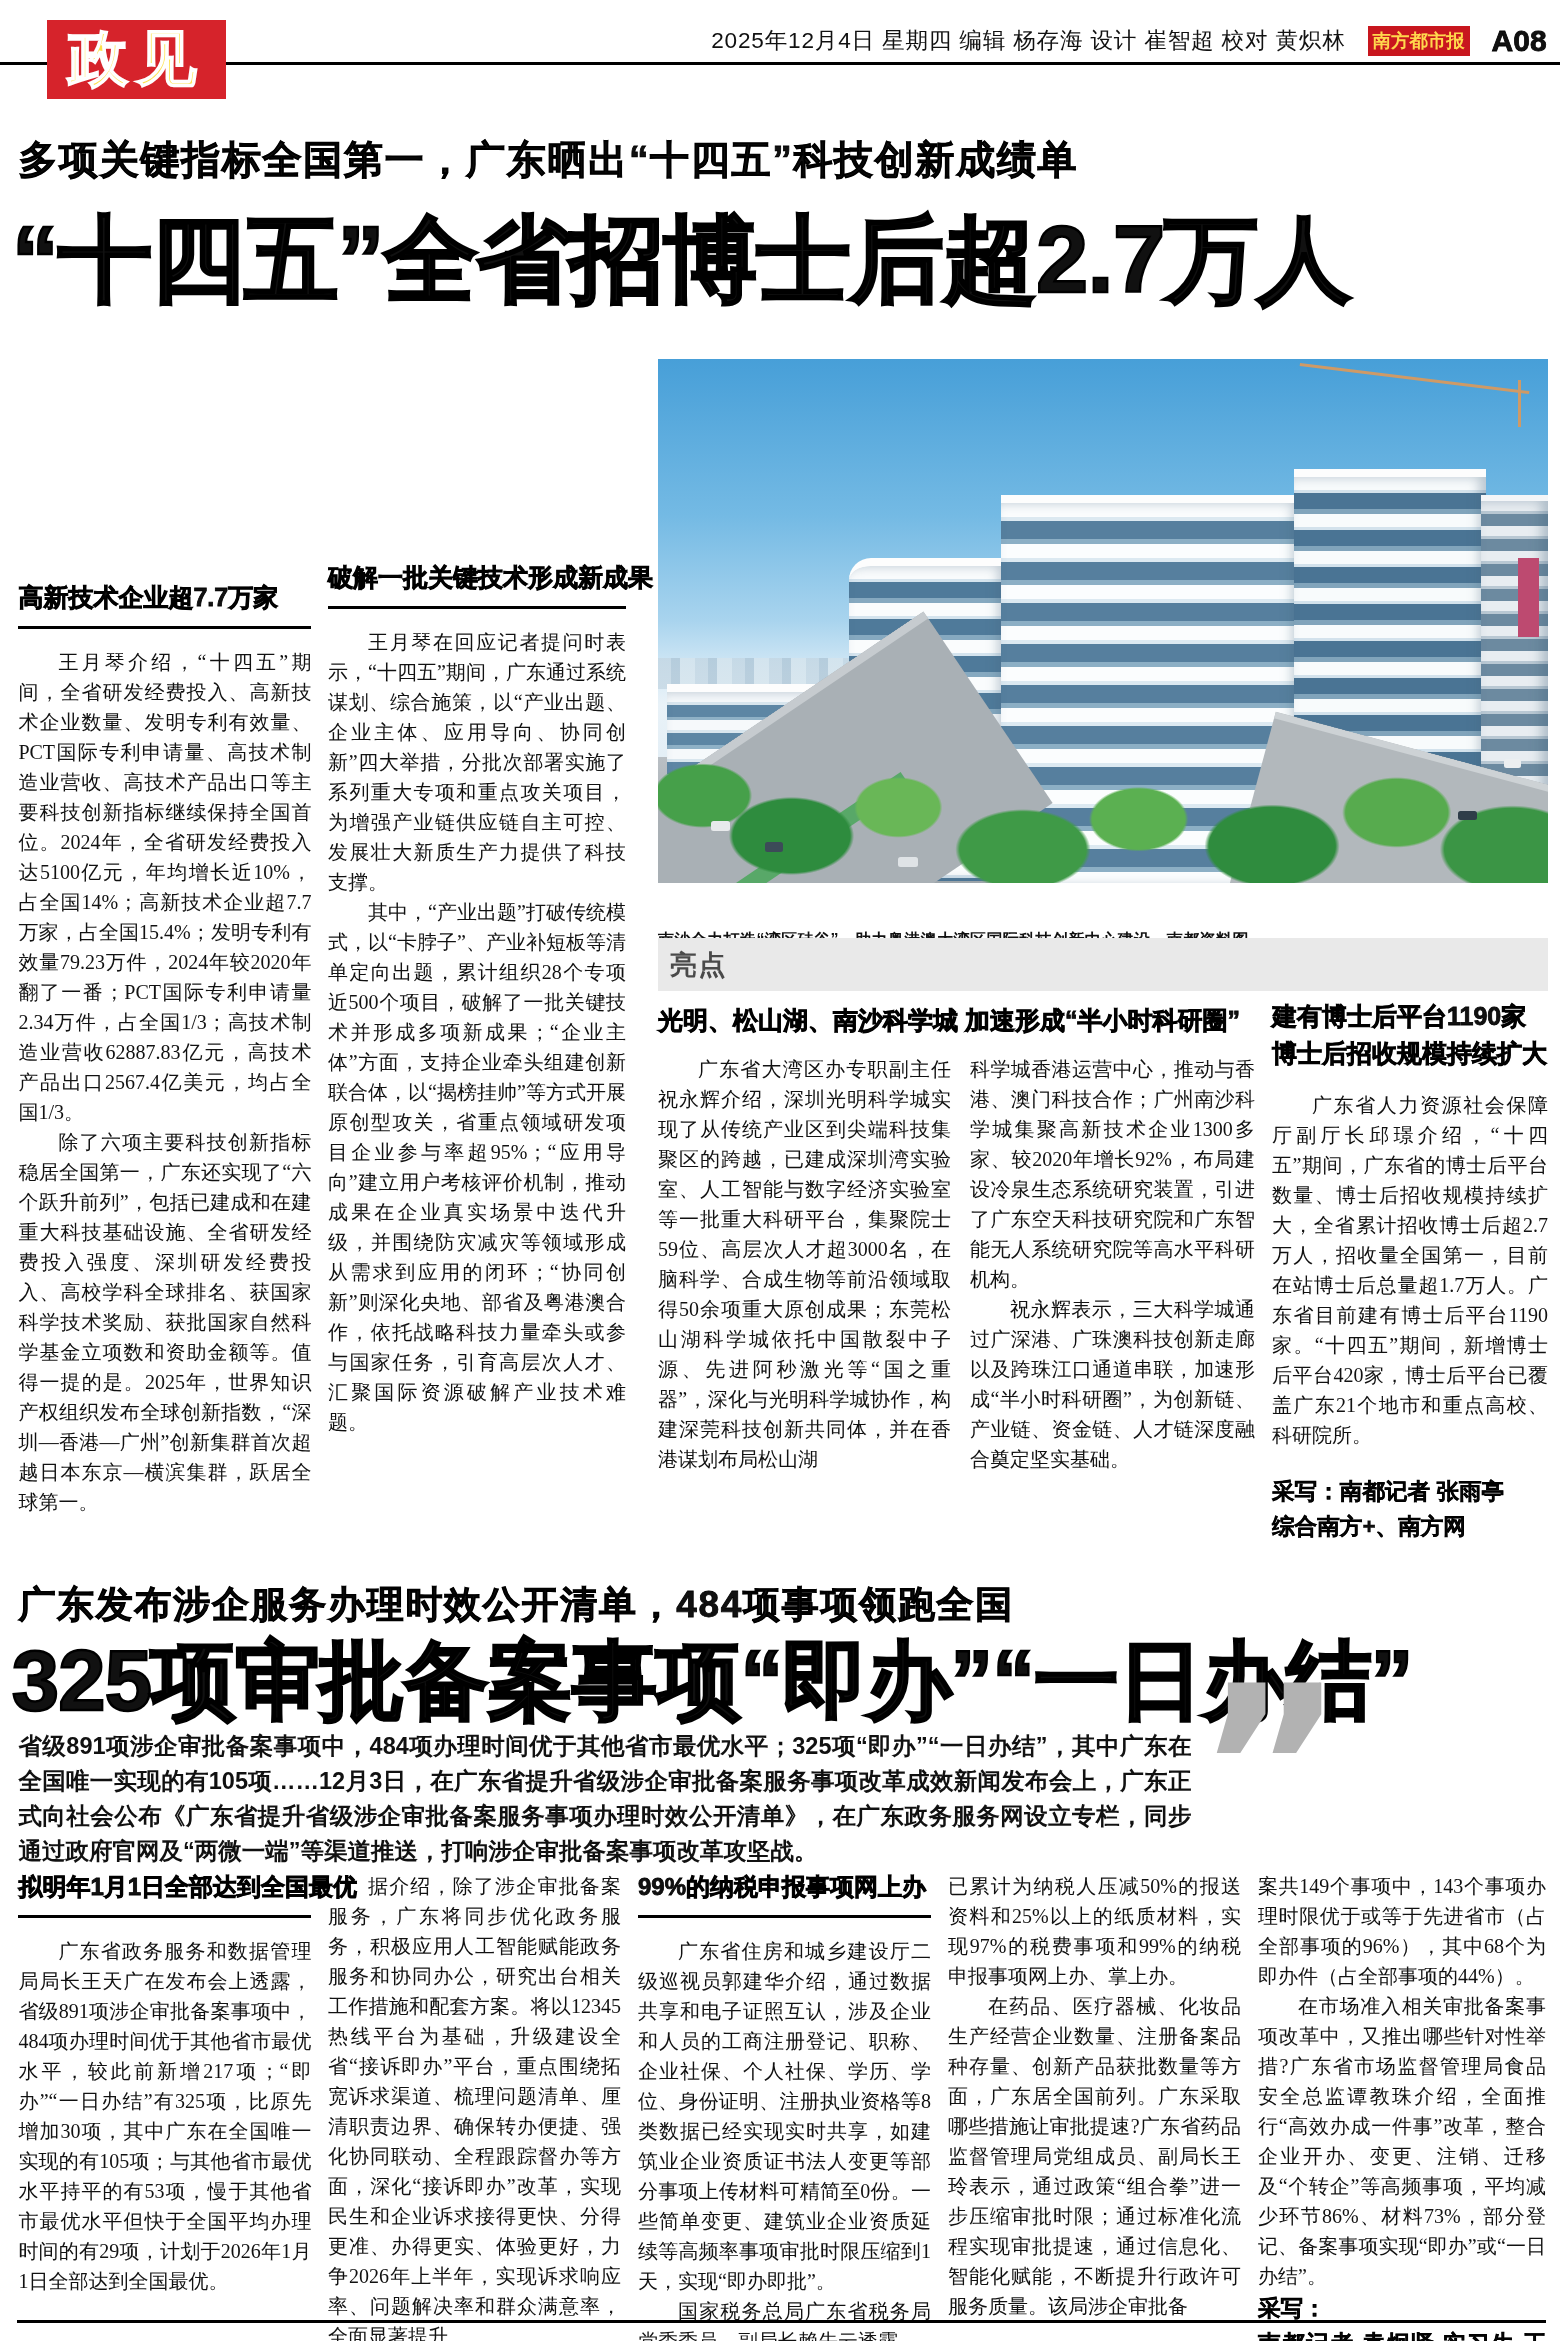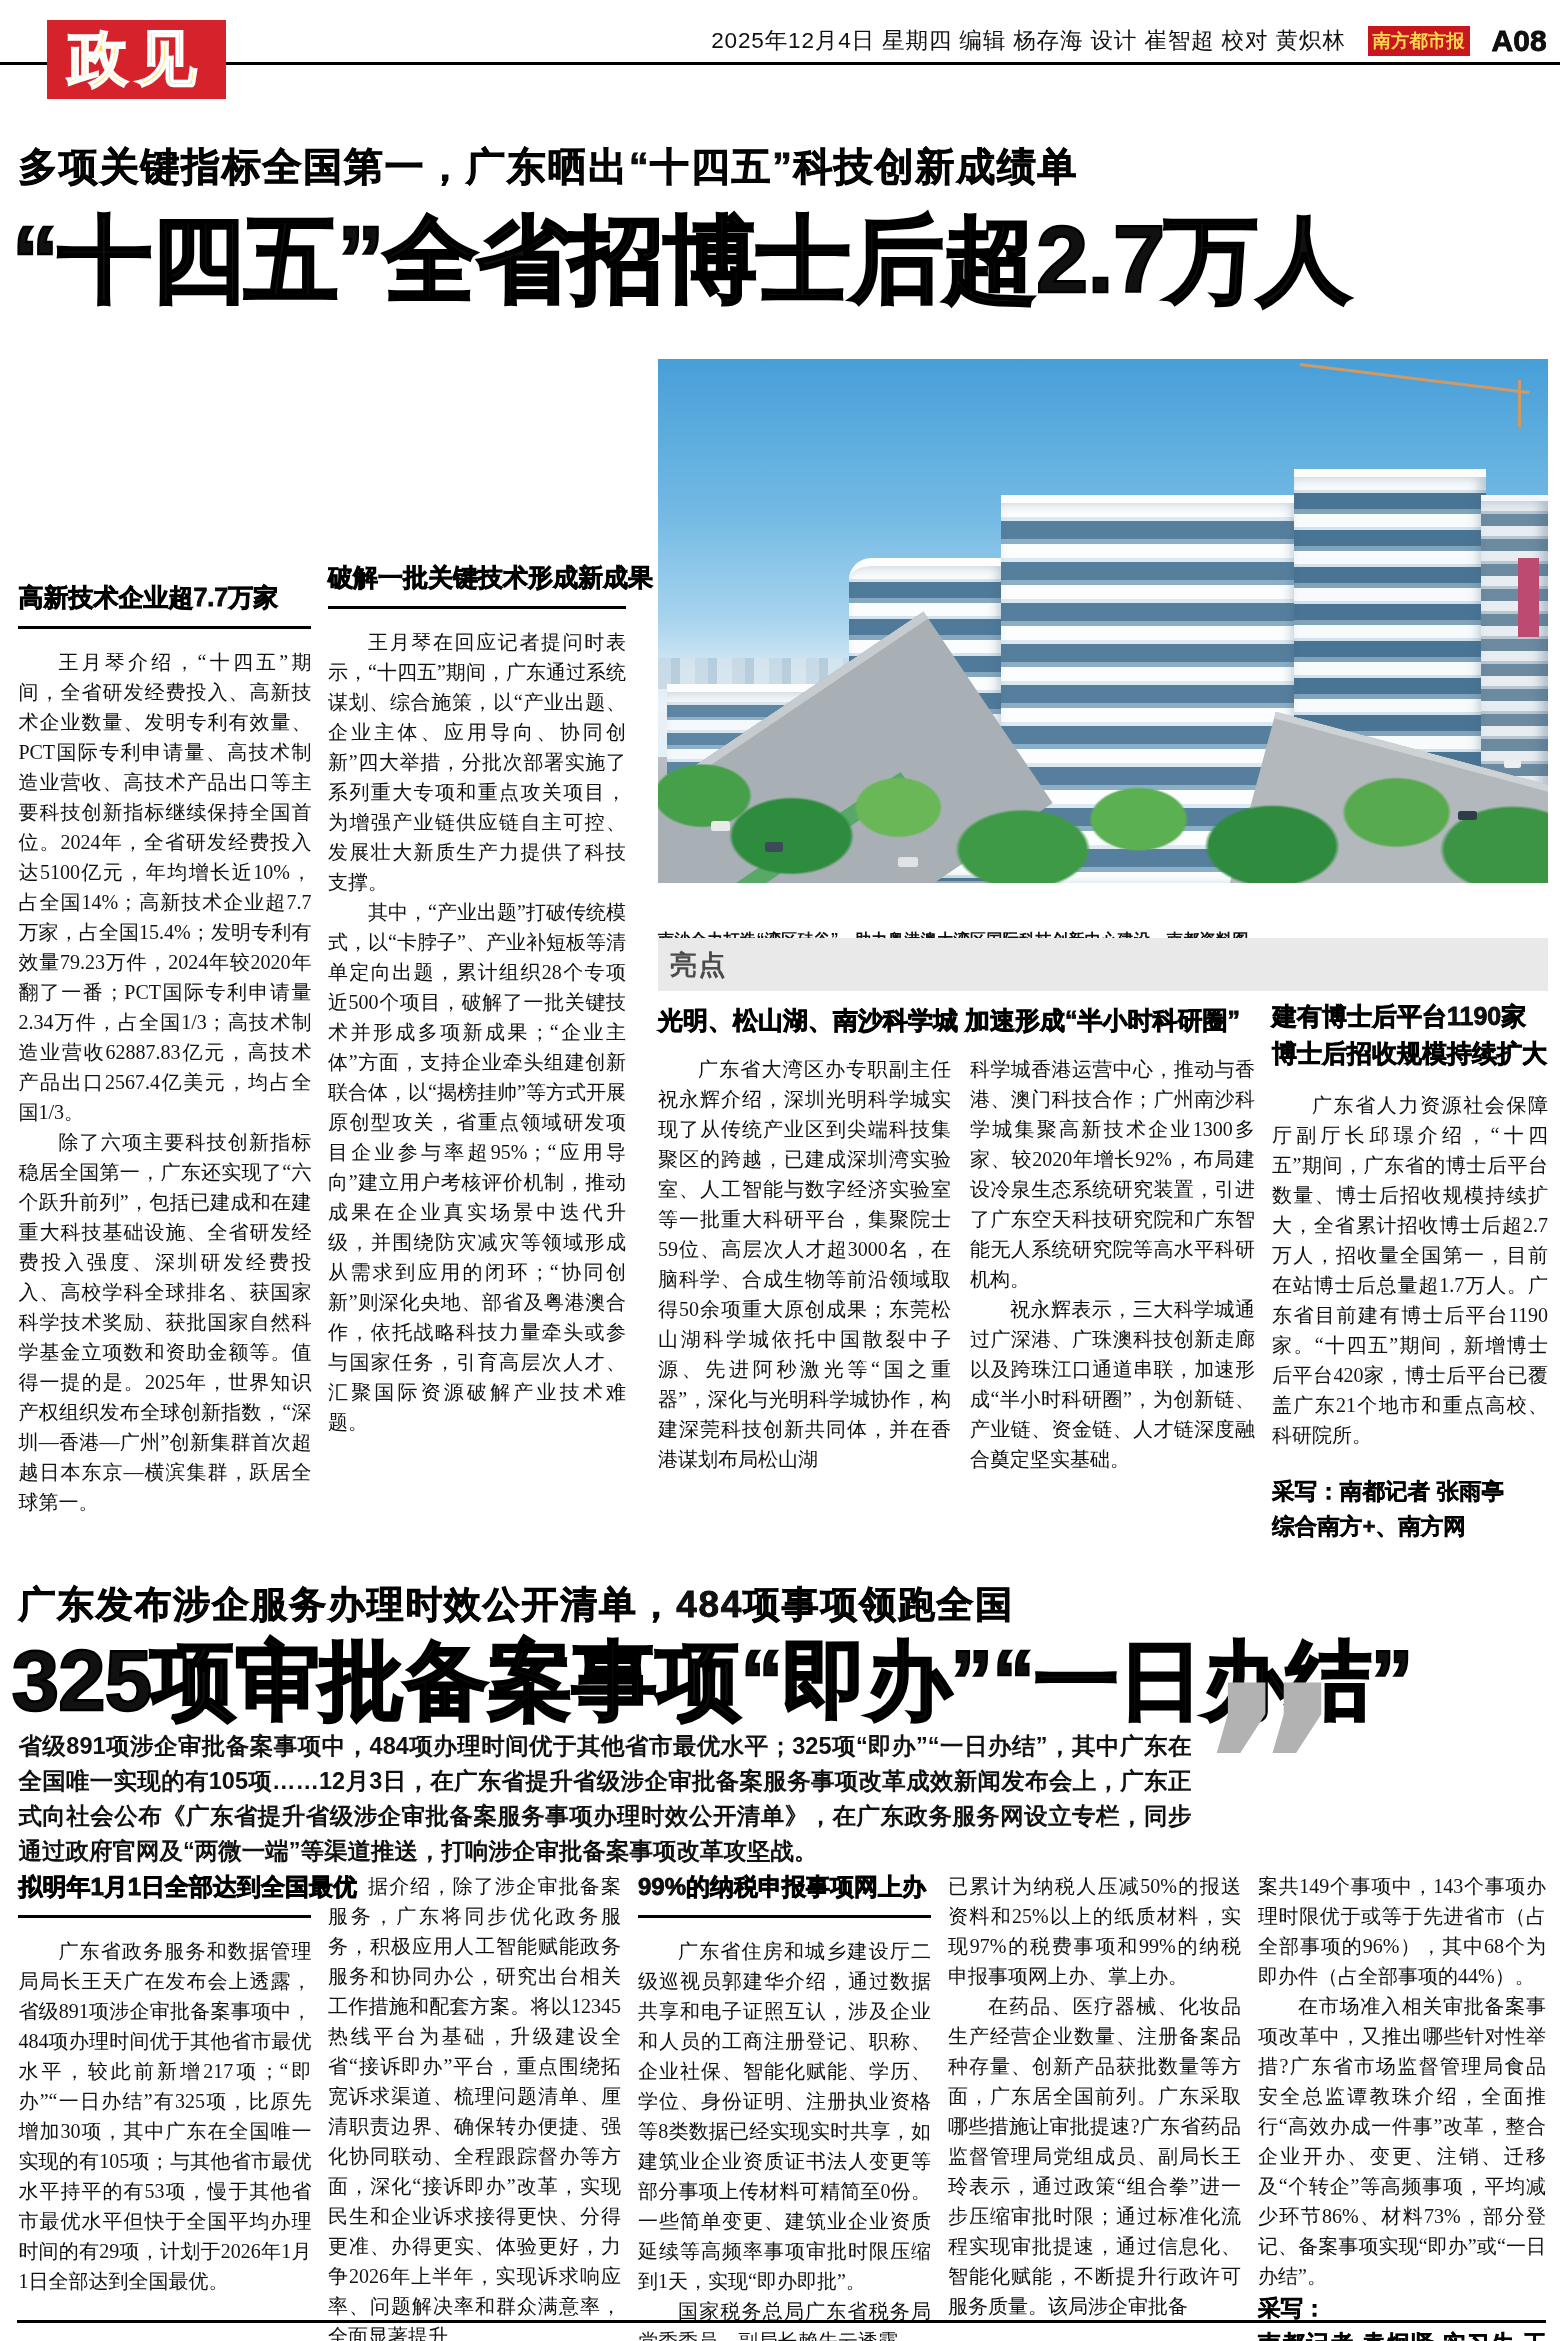--- a/index.html
+++ b/index.html
@@ -85,21 +85,21 @@
   <div class="abs header-rule"></div>
   <div class="abs masthead">
     <span>政见</span>
   </div>
   <div class="abs header-meta">
     <span class="date-line">2025年12月4日 星期四 编辑 杨存海 设计 崔智超 校对 黄炽林</span>
     <span class="paper-badge">南方都市报</span>
     <span class="page-no">A08</span>
   </div>
 
-  <div class="abs kicker" style="left:18.4px;top:140px;">多项关键指标全国第一，广东晒出“十四五”科技创新成绩单</div>
+  <div class="abs kicker" style="left:18.4px;top:133px;">多项关键指标全国第一，广东晒出“十四五”科技创新成绩单</div>
   <div class="abs headline h1" style="left:11.7px;top:206px;">“十四五”全省招博士后超2.7万人</div>
 
 
   <div class="abs photo">
     <div class="ph-sky"></div>
     <div class="ph-city"></div>
     <div class="ph-crane-a"></div>
     <div class="ph-crane-b"></div>
     <div class="ph-ground"></div>
     <div class="bldg b0"></div>
@@ -163,21 +163,21 @@
     <div class="colhead" style="font-size:24px;">拟明年1月1日全部达到全国最优</div>
     <div class="colrule"></div>
     <p>广东省政务服务和数据管理局局长王天广在发布会上透露，省级891项涉企审批备案事项中，484项办理时间优于其他省市最优水平，较此前新增217项；“即办”“一日办结”有325项，比原先增加30项，其中广东在全国唯一实现的有105项；与其他省市最优水平持平的有53项，慢于其他省市最优水平但快于全国平均办理时间的有29项，计划于2026年1月1日全部达到全国最优。</p>
   </div>
   <div class="abs col" style="left:328px;top:1871px;width:293px;">
     <p>据介绍，除了涉企审批备案服务，广东将同步优化政务服务，积极应用人工智能赋能政务服务和协同办公，研究出台相关工作措施和配套方案。将以12345热线平台为基础，升级建设全省“接诉即办”平台，重点围绕拓宽诉求渠道、梳理问题清单、厘清职责边界、确保转办便捷、强化协同联动、全程跟踪督办等方面，深化“接诉即办”改革，实现民生和企业诉求接得更快、分得更准、办得更实、体验更好，力争2026年上半年，实现诉求响应率、问题解决率和群众满意率，全面显著提升。</p>
   </div>
   <div class="abs col" style="left:638px;top:1871px;width:293px;">
     <div class="colhead" style="font-size:24px;">99%的纳税申报事项网上办</div>
     <div class="colrule"></div>
-    <p>广东省住房和城乡建设厅二级巡视员郭建华介绍，通过数据共享和电子证照互认，涉及企业和人员的工商注册登记、职称、企业社保、智能化赋能、学历、学位、身份证明、注册执业资格等8类数据已经实现实时共享，如建筑业企业资质证书法人变更等部分事项上传材料可精简至0份。一些简单变更、建筑业企业资质延续等高频率事项审批时限压缩到1天，实现“即办即批”。</p>
+    <p>广东省住房和城乡建设厅二级巡视员郭建华介绍，通过数据共享和电子证照互认，涉及企业和人员的工商注册登记、职称、企业社保、个人社保、学历、学位、身份证明、注册执业资格等8类数据已经实现实时共享，如建筑业企业资质证书法人变更等部分事项上传材料可精简至0份。一些简单变更、建筑业企业资质延续等高频率事项审批时限压缩到1天，实现“即办即批”。</p>
     <p>国家税务总局广东省税务局党委委员、副局长赖先云透露</p>
   </div>
   <div class="abs col" style="left:948px;top:1871px;width:293px;">
     <p class="noindent">已累计为纳税人压减50%的报送资料和25%以上的纸质材料，实现97%的税费事项和99%的纳税申报事项网上办、掌上办。</p>
     <p>在药品、医疗器械、化妆品生产经营企业数量、注册备案品种存量、创新产品获批数量等方面，广东居全国前列。广东采取哪些措施让审批提速?广东省药品监督管理局党组成员、副局长王玲表示，通过政策“组合拳”进一步压缩审批时限；通过标准化流程实现审批提速，通过信息化、智能化赋能，不断提升行政许可服务质量。该局涉企审批备</p>
   </div>
   <div class="abs col" style="left:1258px;top:1871px;width:288px;">
     <p class="noindent">案共149个事项中，143个事项办理时限优于或等于先进省市（占全部事项的96%），其中68个为即办件（占全部事项的44%）。</p>
     <p>在市场准入相关审批备案事项改革中，又推出哪些针对性举措?广东省市场监督管理局食品安全总监谭教珠介绍，全面推行“高效办成一件事”改革，整合企业开办、变更、注销、迁移及“个转企”等高频事项，平均减少环节86%、材料73%，部分登记、备案事项实现“即办”或“一日办结”。</p>
     <div class="byline">采写：</div>

